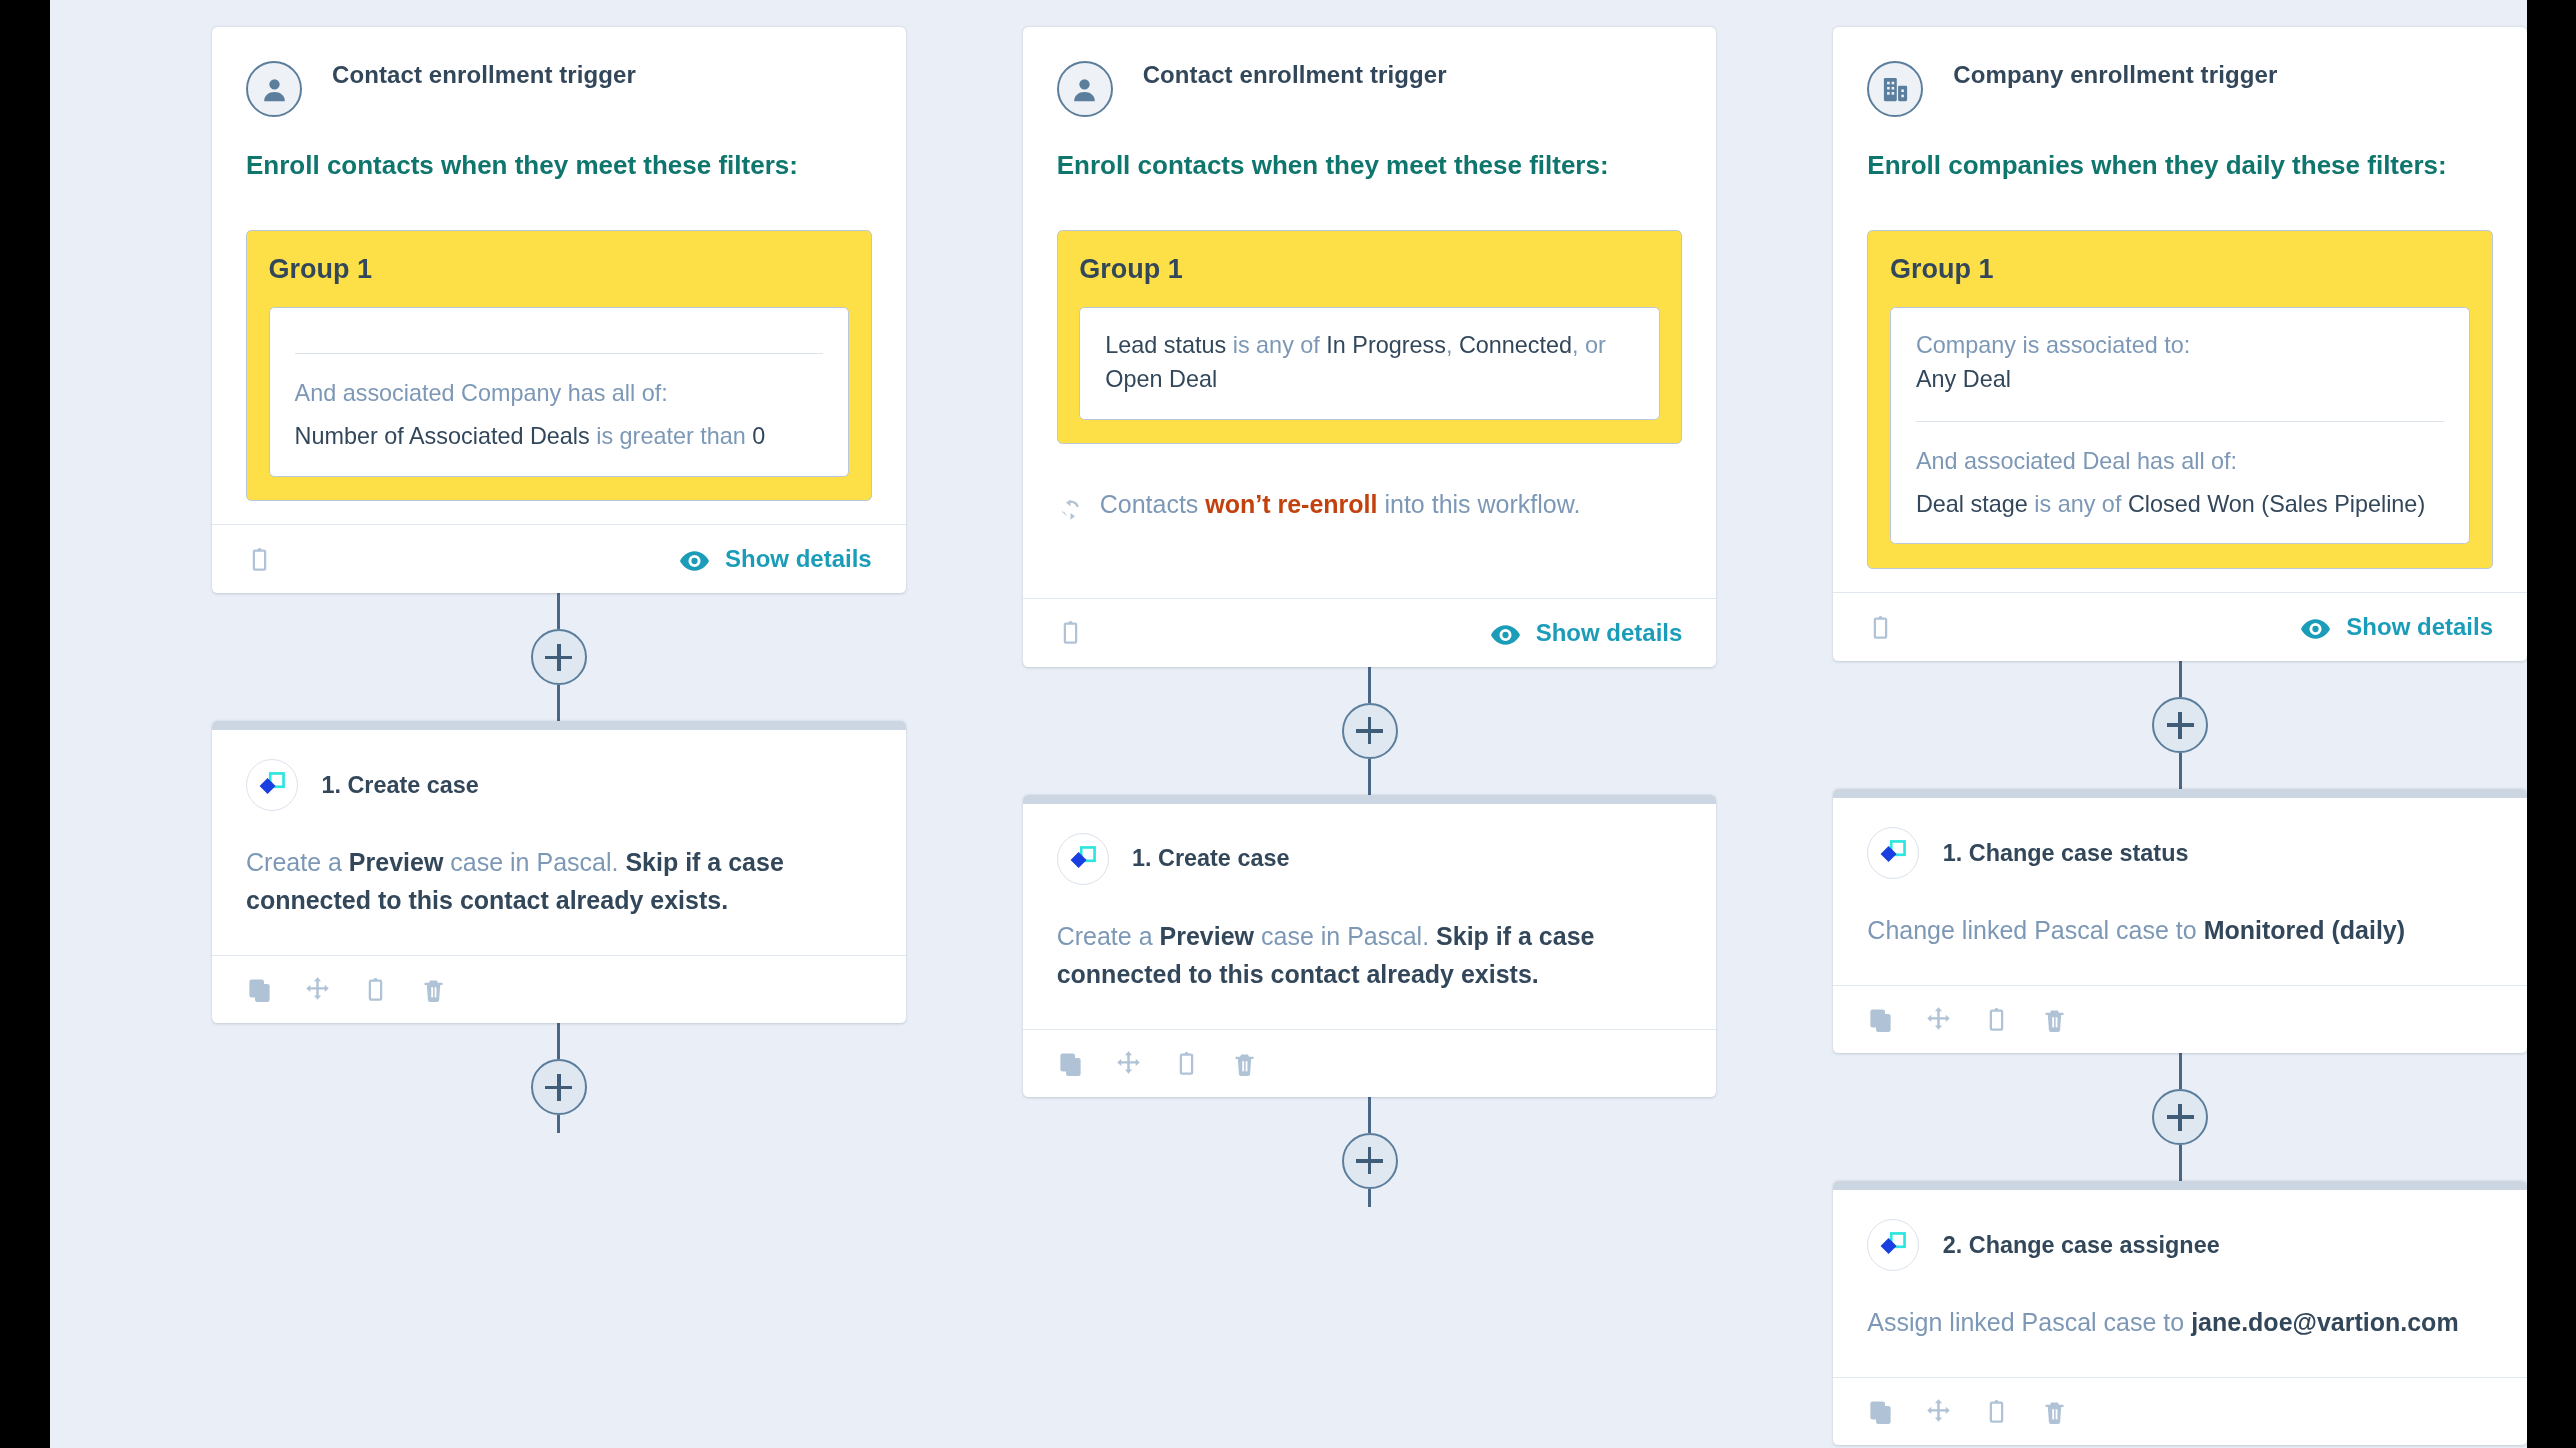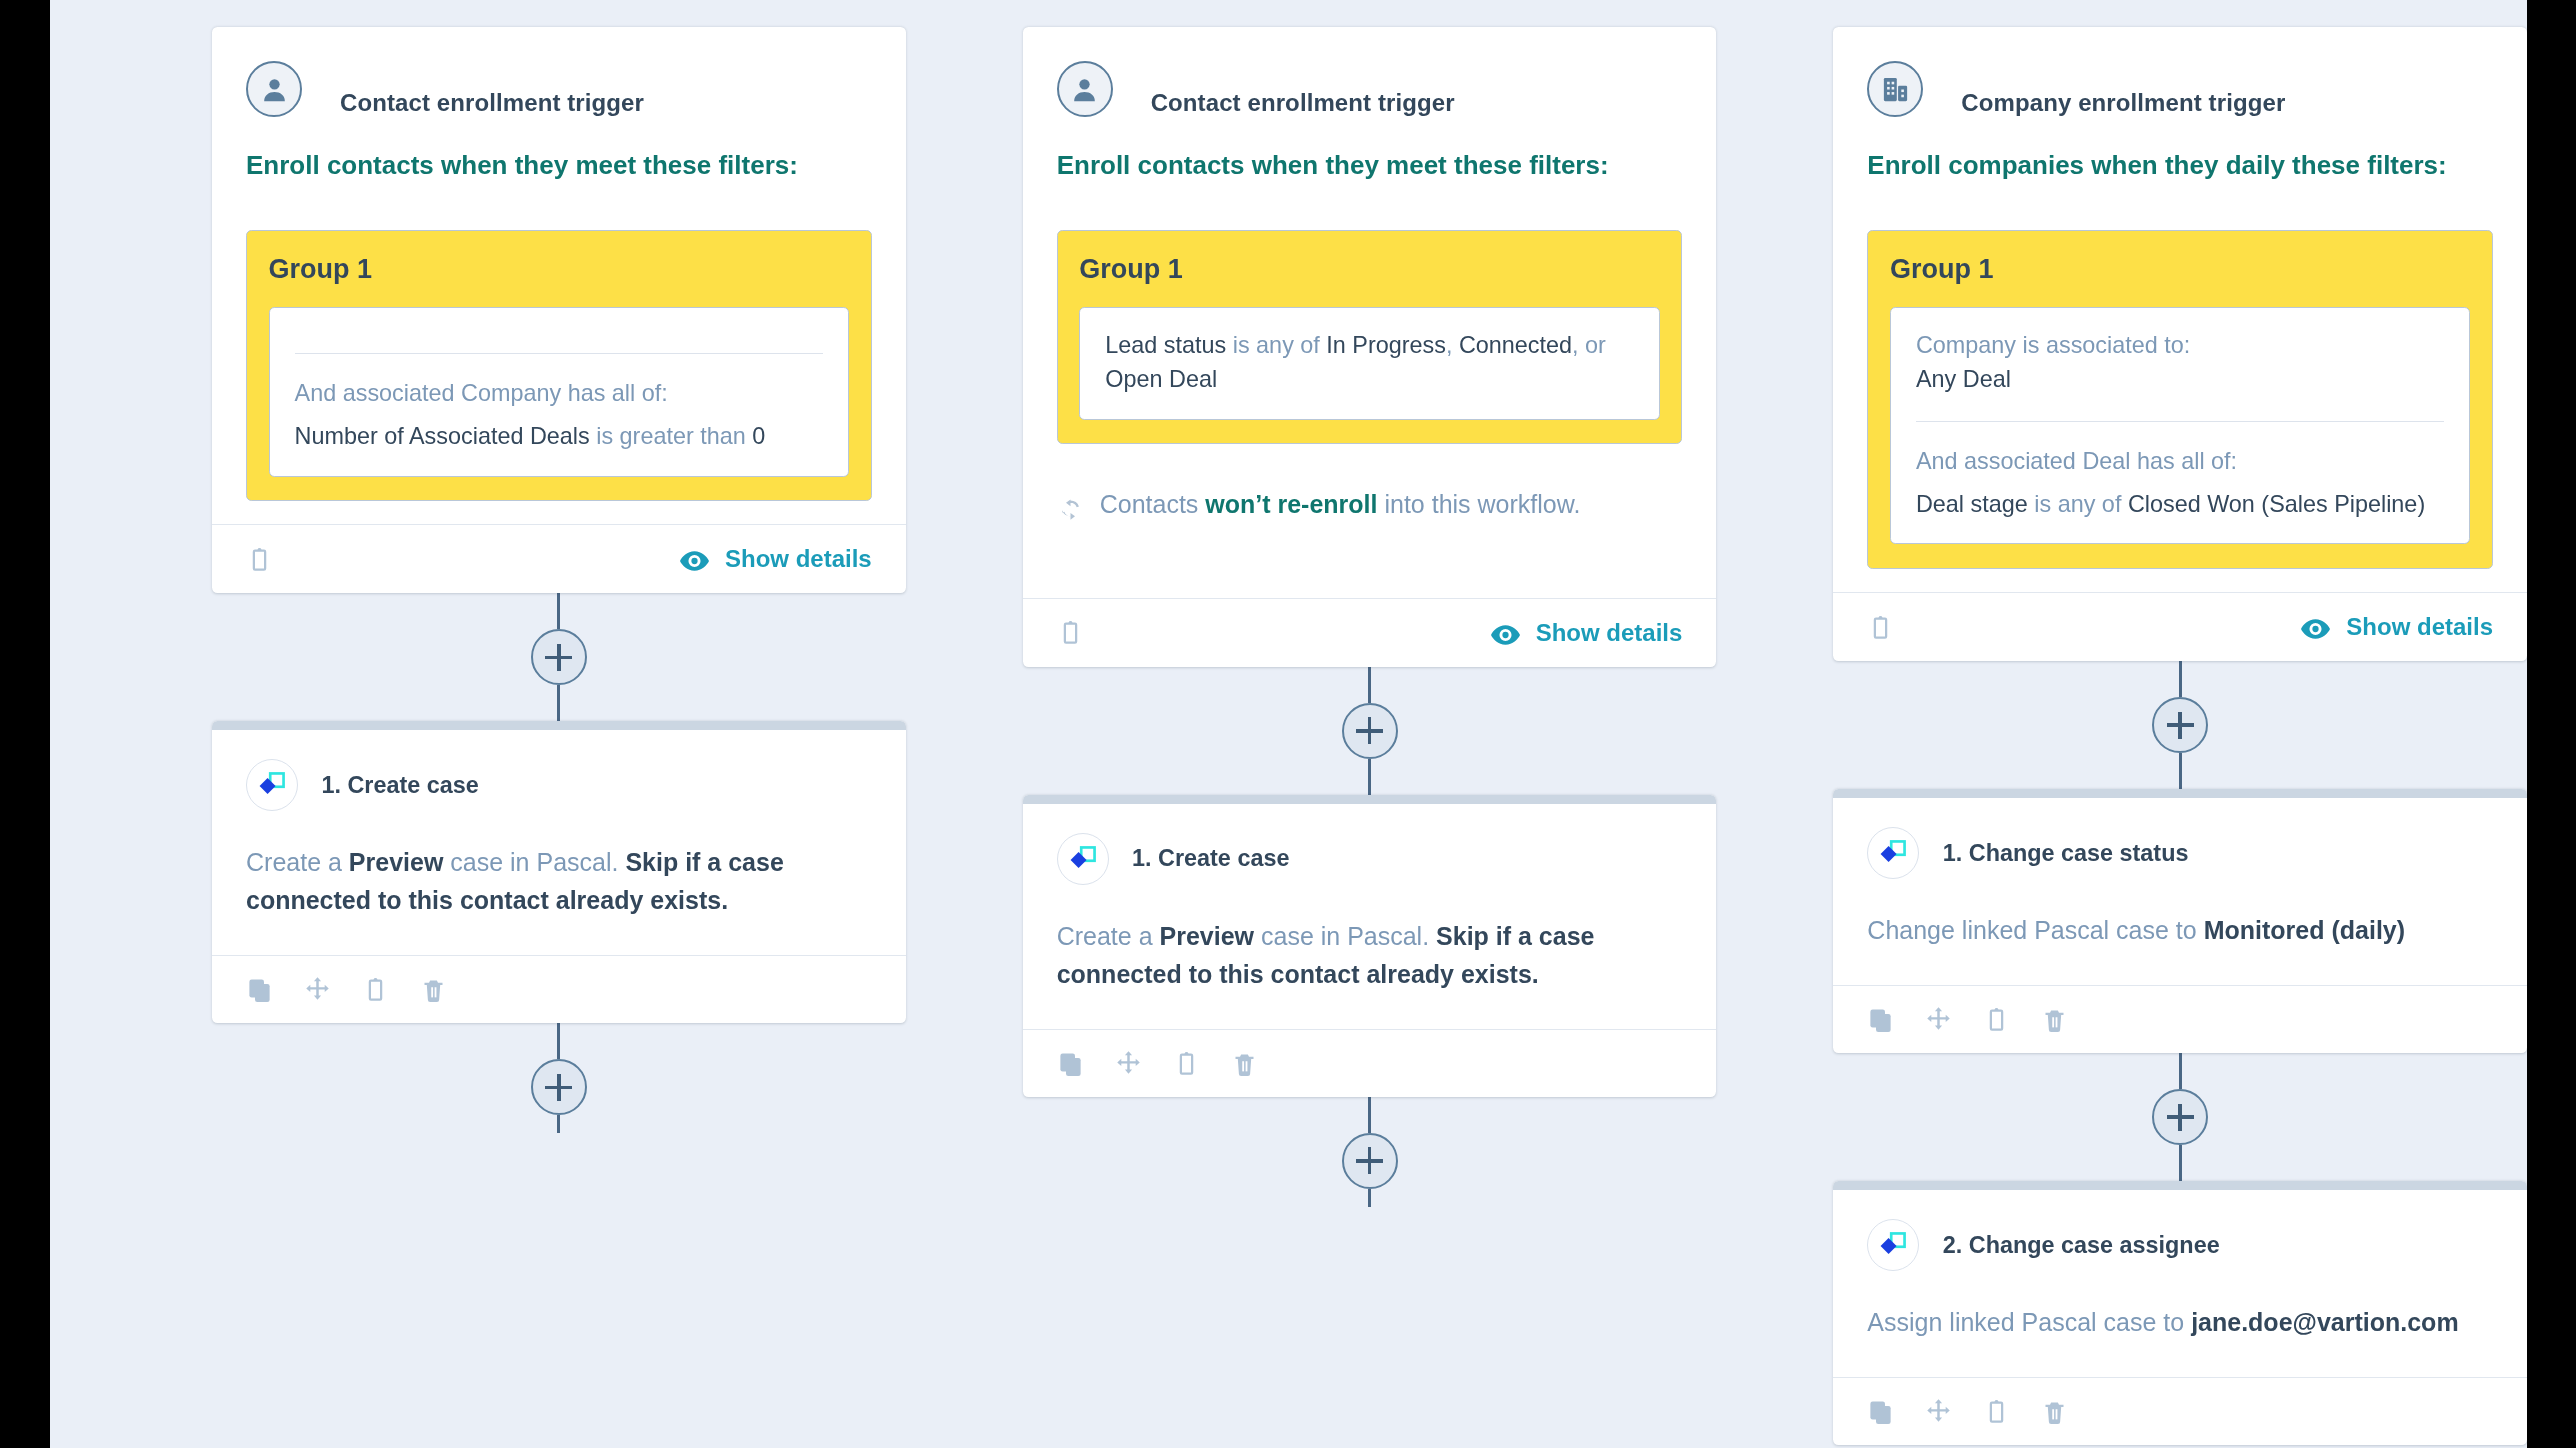--- a/index.html
+++ b/index.html
@@ -29,21 +29,21 @@
     background: #ffffff;
     border-radius: 5.4px;
     box-shadow: 0 0.9px 2.7px rgba(45,62,80,.22);
     position: relative;
     overflow: hidden;
   }
   .card-accent { height: 9px; background: #cbd6e2; width: 100%; }
 
   
   .trig-body { padding: 34px 34px 0 34px; }
-  .trig-head { display: flex; align-items: flex-end; gap: 38px; margin-bottom: 31px; }
+  .trig-head { display: flex; align-items: flex-start; gap: 30px; margin-bottom: 31px; }
   .avatar {
     width: 56px; height: 56px; border-radius: 50%;
     border: 2.7px solid #5b7e9c; background: #eef2f7;
     display: flex; align-items: center; justify-content: center;
     flex: 0 0 auto;
   }
   .avatar svg { width: 31px; height: 31px; fill: #5b7e9c; }
   .trig-title {
     font-size: 24px; font-weight: bold; color: #33475b; letter-spacing: 0.1px;
   }
@@ -73,21 +73,21 @@
   }
   .filter-line b { color: #33475b; font-weight: normal; }
   .filter-divider { height: 0.9px; background: #dde3ec; margin: 23.4px 0; }
   .fl-gap { margin-top: 9px; }
 
   .reenroll {
     display: flex; align-items: flex-start; gap: 16px;
     font-size: 25px; color: #7c98b6; line-height: 1.4;
     padding: 36px 0 52px 0;
   }
-  .reenroll b { color: #0f766e; font-weight: bold; }
+  .reenroll b { color: #c2410c; font-weight: bold; }
   .reenroll svg { width: 27px; height: 27px; fill: #b3c3d4; flex: 0 0 auto; margin-top: 3.6px; }
 
   .card-foot {
     border-top: 0.9px solid #e1e7ef;
     display: flex; align-items: center; justify-content: space-between;
     padding: 20px 34px;
     margin-top: 23.4px;
   }
   .foot-icons { display: flex; align-items: center; gap: 31px; }
   .ic { width: 27px; height: 27px; fill: #b0c3d6; display: block; }

